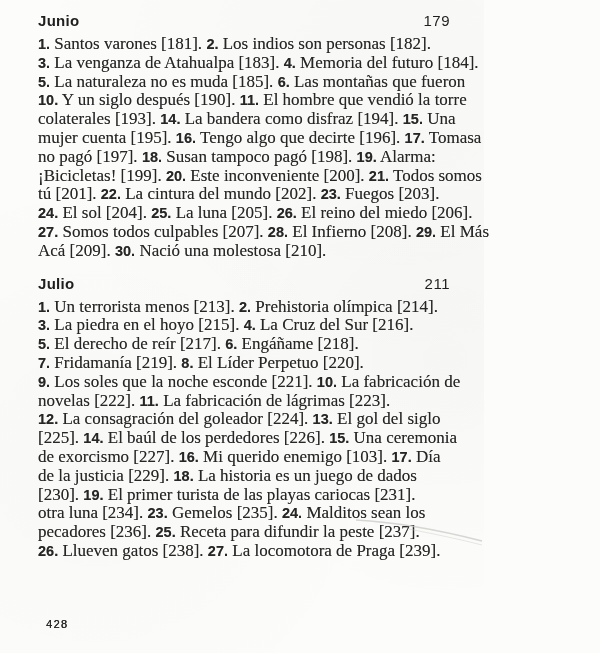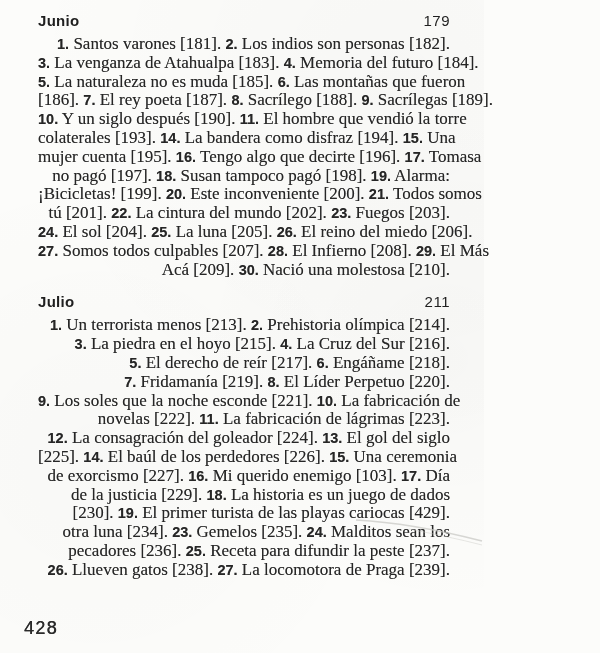--- a/index.html
+++ b/index.html
@@ -17,21 +17,20 @@
   }
   .page{
     position:relative;
     box-sizing:border-box;
     width:484px;height:653px;
     padding:13px 34px 0 38px;
     background:
       radial-gradient(circle at 82% 12%, rgba(0,0,0,0.018), transparent 55%),
       radial-gradient(circle at 20% 70%, rgba(0,0,0,0.014), transparent 50%),
       radial-gradient(circle at 92% 55%, rgba(0,0,0,0.02), transparent 45%);
-    text-align: right;
   }
   .month-section{margin:0;}
   .month-section + .month-section{margin-top:15px;}
   .section-header{
     display:flex;
     justify-content:space-between;
     align-items:baseline;
     line-height:16px;
   }
   .month-title{
@@ -58,23 +57,23 @@
     text-shadow:0 0 0.4px rgba(40,40,40,0.45);
   }
   .num{
     font-family:"Liberation Sans", sans-serif;
     font-weight:700;
     font-size:14.5px;
     color:var(--text);
   }
   .folio{
     position:absolute;
-    left:24px;top:618px;
+    left:46px;top:618px;
     font-family:"Liberation Sans", sans-serif;
-    font-size:18px;
+    font-size:11px;
     letter-spacing:1.3px;
     color:#2b2b2b;
     text-shadow:0.3px 0 0 currentColor;
   }
   .scan-artifact{
     position:absolute;
     right:0;top:512px;
     pointer-events:none;
   }
 </style>
@@ -85,21 +84,20 @@
   <div id="sections">
   <section class="month-section">
     <header class="section-header">
       <h2 class="month-title">Junio</h2>
       <span class="section-page-number">179</span>
     </header>
     <div class="entries">
           <div class="line"><span class="num">1.</span> <span>Santos varones [181].</span> <span class="num">2.</span> <span>Los indios son personas [182].</span></div>
           <div class="line"><span class="num">3.</span> <span>La venganza de Atahualpa [183].</span> <span class="num">4.</span> <span>Memoria del futuro [184].</span></div>
           <div class="line"><span class="num">5.</span> <span>La naturaleza no es muda [185].</span> <span class="num">6.</span> <span>Las montañas que fueron</span></div>
-          <div class="line"><span>[186].</span> <span class="num">7.</span> <span>El rey poeta [187].</span> <span class="num">8.</span> <span>Sacrílego [188].</span> <span class="num">9.</span> <span>Sacrílegas [189].</span></div>
           <div class="line"><span class="num">10.</span> <span>Y un siglo después [190].</span> <span class="num">11.</span> <span>El hombre que vendió la torre</span></div>
           <div class="line"><span>colaterales [193].</span> <span class="num">14.</span> <span>La bandera como disfraz [194].</span> <span class="num">15.</span> <span>Una</span></div>
           <div class="line"><span>mujer cuenta [195].</span> <span class="num">16.</span> <span>Tengo algo que decirte [196].</span> <span class="num">17.</span> <span>Tomasa</span></div>
           <div class="line"><span>no pagó [197].</span> <span class="num">18.</span> <span>Susan tampoco pagó [198].</span> <span class="num">19.</span> <span>Alarma:</span></div>
           <div class="line"><span>¡Bicicletas! [199].</span> <span class="num">20.</span> <span>Este inconveniente [200].</span> <span class="num">21.</span> <span>Todos somos</span></div>
           <div class="line"><span>tú [201].</span> <span class="num">22.</span> <span>La cintura del mundo [202].</span> <span class="num">23.</span> <span>Fuegos [203].</span></div>
           <div class="line"><span class="num">24.</span> <span>El sol [204].</span> <span class="num">25.</span> <span>La luna [205].</span> <span class="num">26.</span> <span>El reino del miedo [206].</span></div>
           <div class="line"><span class="num">27.</span> <span>Somos todos culpables [207].</span> <span class="num">28.</span> <span>El Infierno [208].</span> <span class="num">29.</span> <span>El Más</span></div>
           <div class="line"><span>Acá [209].</span> <span class="num">30.</span> <span>Nació una molestosa [210].</span></div>
         </div>
@@ -114,21 +112,21 @@
           <div class="line"><span class="num">1.</span> <span>Un terrorista menos [213].</span> <span class="num">2.</span> <span>Prehistoria olímpica [214].</span></div>
           <div class="line"><span class="num">3.</span> <span>La piedra en el hoyo [215].</span> <span class="num">4.</span> <span>La Cruz del Sur [216].</span></div>
           <div class="line"><span class="num">5.</span> <span>El derecho de reír [217].</span> <span class="num">6.</span> <span>Engáñame [218].</span></div>
           <div class="line"><span class="num">7.</span> <span>Fridamanía [219].</span> <span class="num">8.</span> <span>El Líder Perpetuo [220].</span></div>
           <div class="line"><span class="num">9.</span> <span>Los soles que la noche esconde [221].</span> <span class="num">10.</span> <span>La fabricación de</span></div>
           <div class="line"><span>novelas [222].</span> <span class="num">11.</span> <span>La fabricación de lágrimas [223].</span></div>
           <div class="line"><span class="num">12.</span> <span>La consagración del goleador [224].</span> <span class="num">13.</span> <span>El gol del siglo</span></div>
           <div class="line"><span>[225].</span> <span class="num">14.</span> <span>El baúl de los perdedores [226].</span> <span class="num">15.</span> <span>Una ceremonia</span></div>
           <div class="line"><span>de exorcismo [227].</span> <span class="num">16.</span> <span>Mi querido enemigo [103].</span> <span class="num">17.</span> <span>Día</span></div>
           <div class="line"><span>de la justicia [229].</span> <span class="num">18.</span> <span>La historia es un juego de dados</span></div>
-          <div class="line"><span>[230].</span> <span class="num">19.</span> <span>El primer turista de las playas cariocas [429].</span></div>
+          <div class="line"><span>[230].</span> <span class="num">19.</span> <span>El primer turista de las playas cariocas [231].</span></div>
           <div class="line"><span>otra luna [234].</span> <span class="num">23.</span> <span>Gemelos [235].</span> <span class="num">24.</span> <span>Malditos sean los</span></div>
           <div class="line"><span>pecadores [236].</span> <span class="num">25.</span> <span>Receta para difundir la peste [237].</span></div>
           <div class="line"><span class="num">26.</span> <span>Llueven gatos [238].</span> <span class="num">27.</span> <span>La locomotora de Praga [239].</span></div>
         </div>
   </section>
 </div>
 
   <div class="folio">428</div>
 
   <svg class="scan-artifact" width="130" height="40" viewBox="0 0 130 40">

